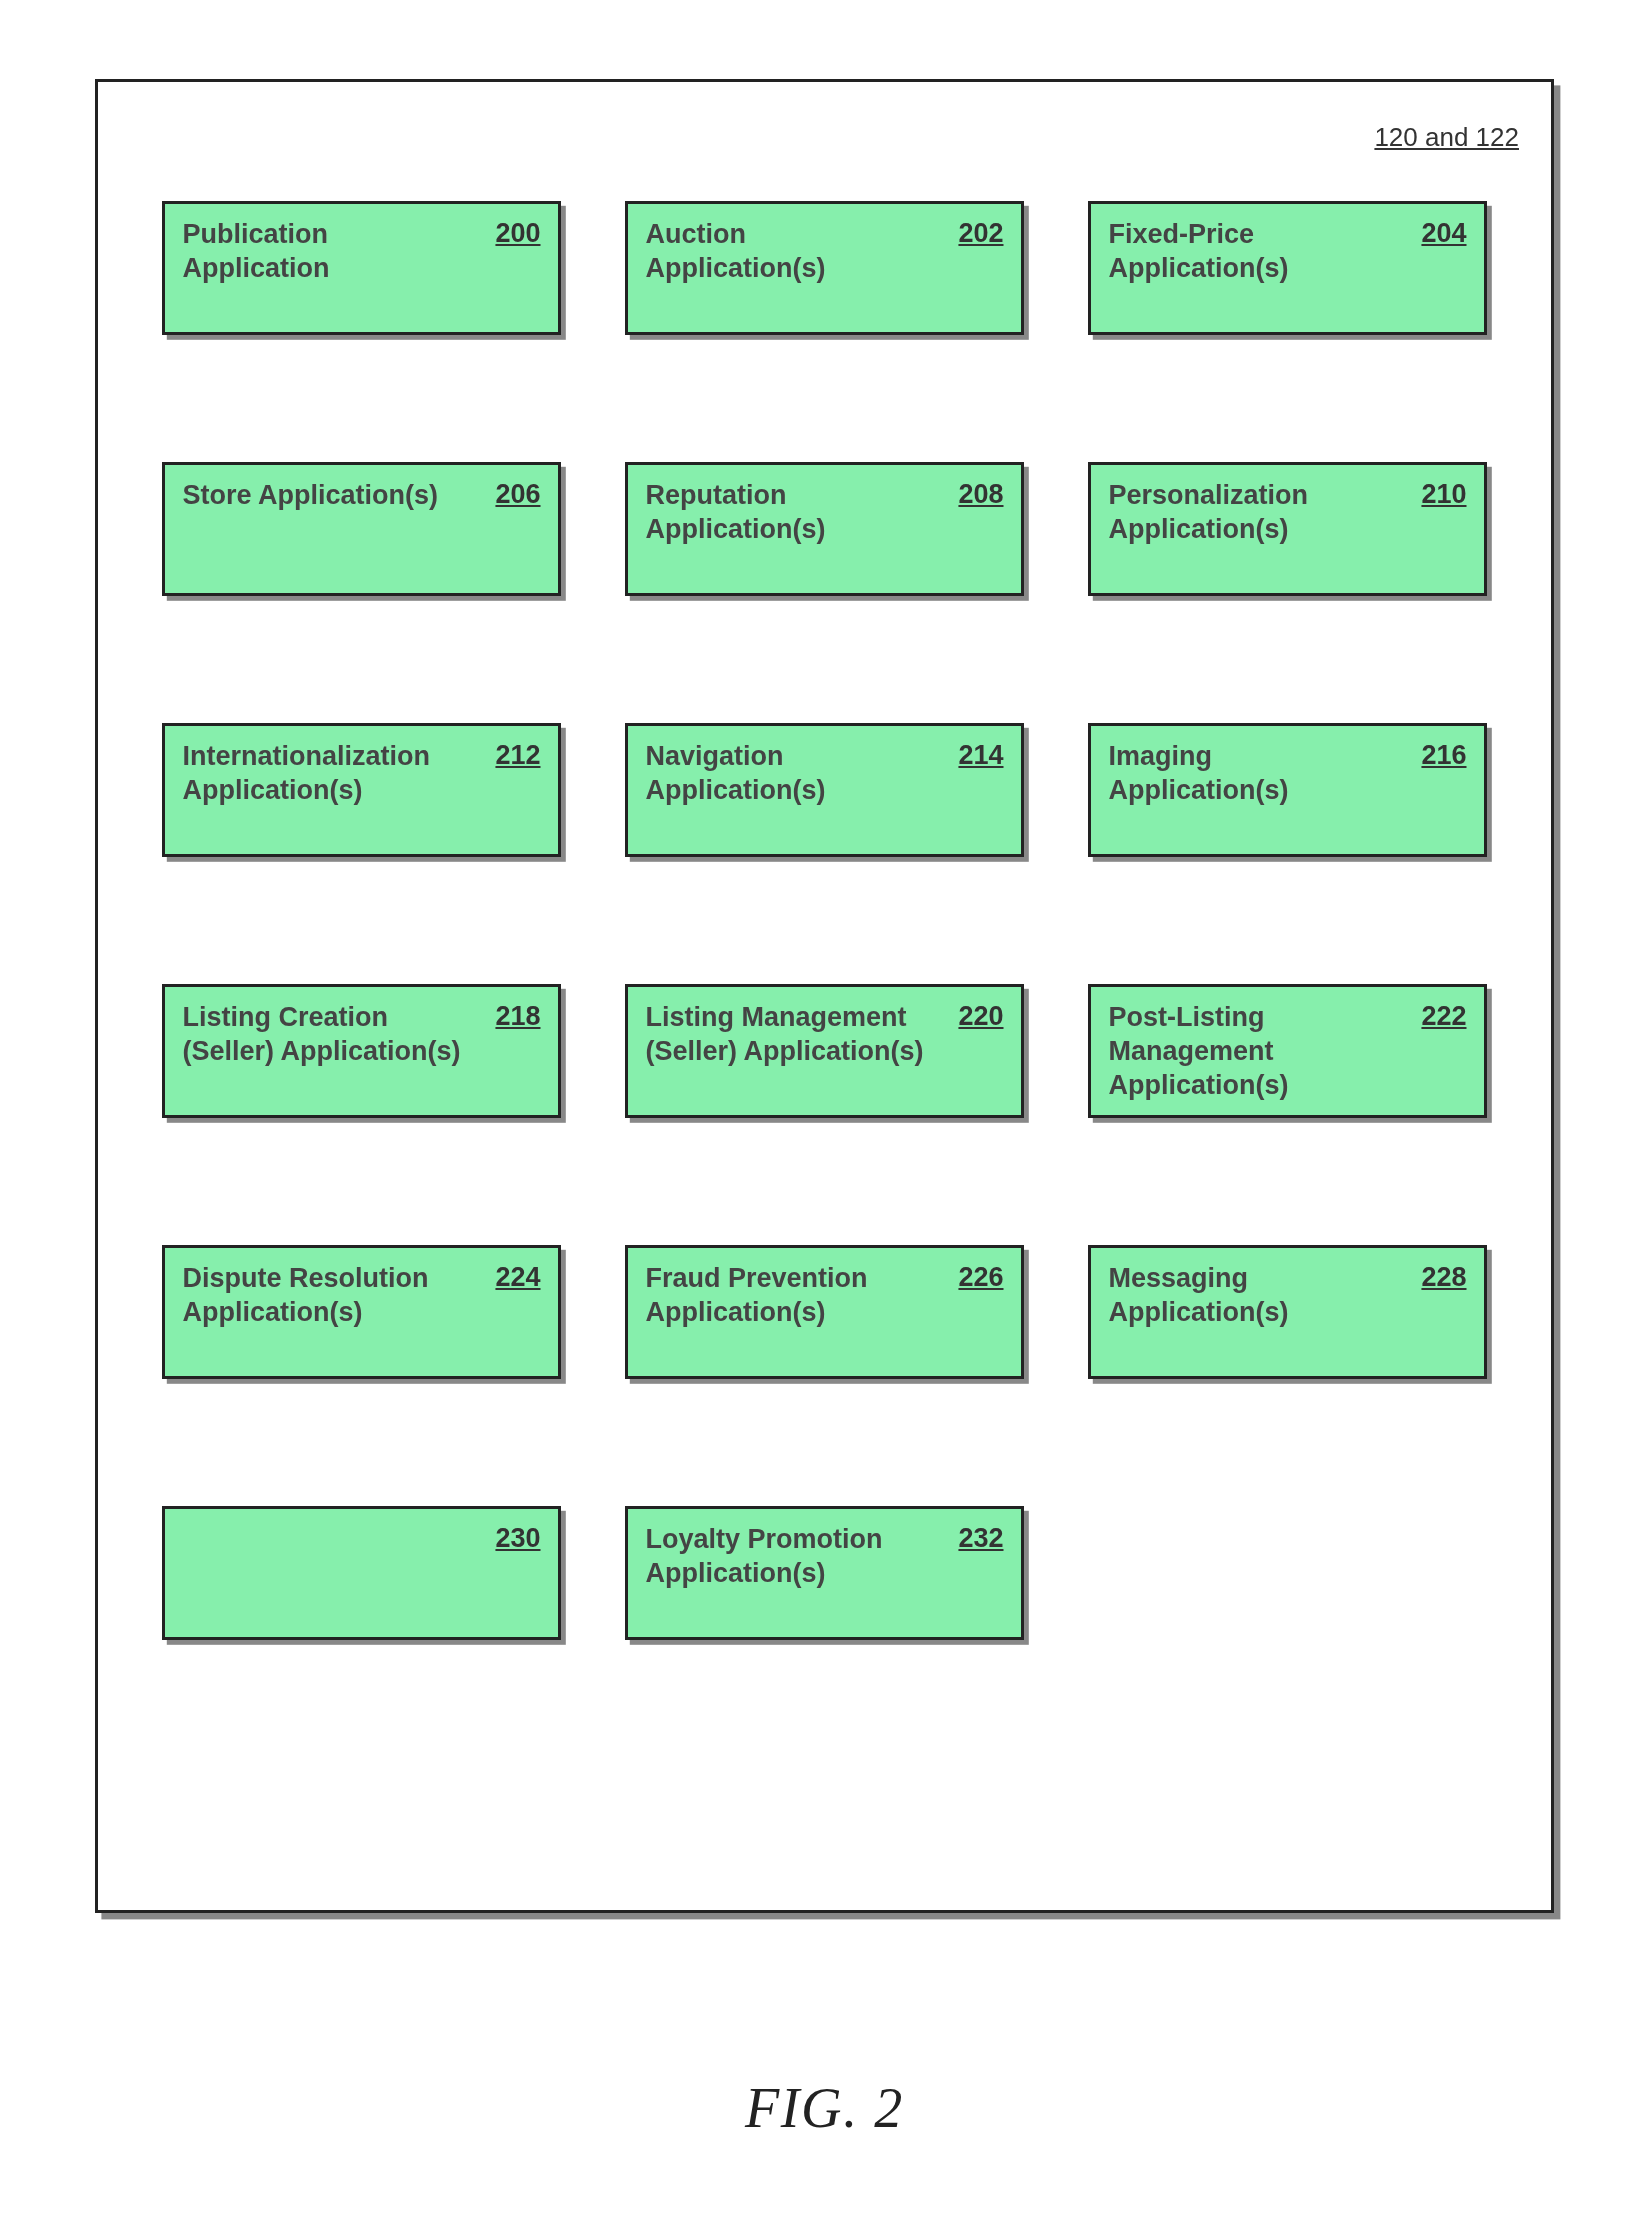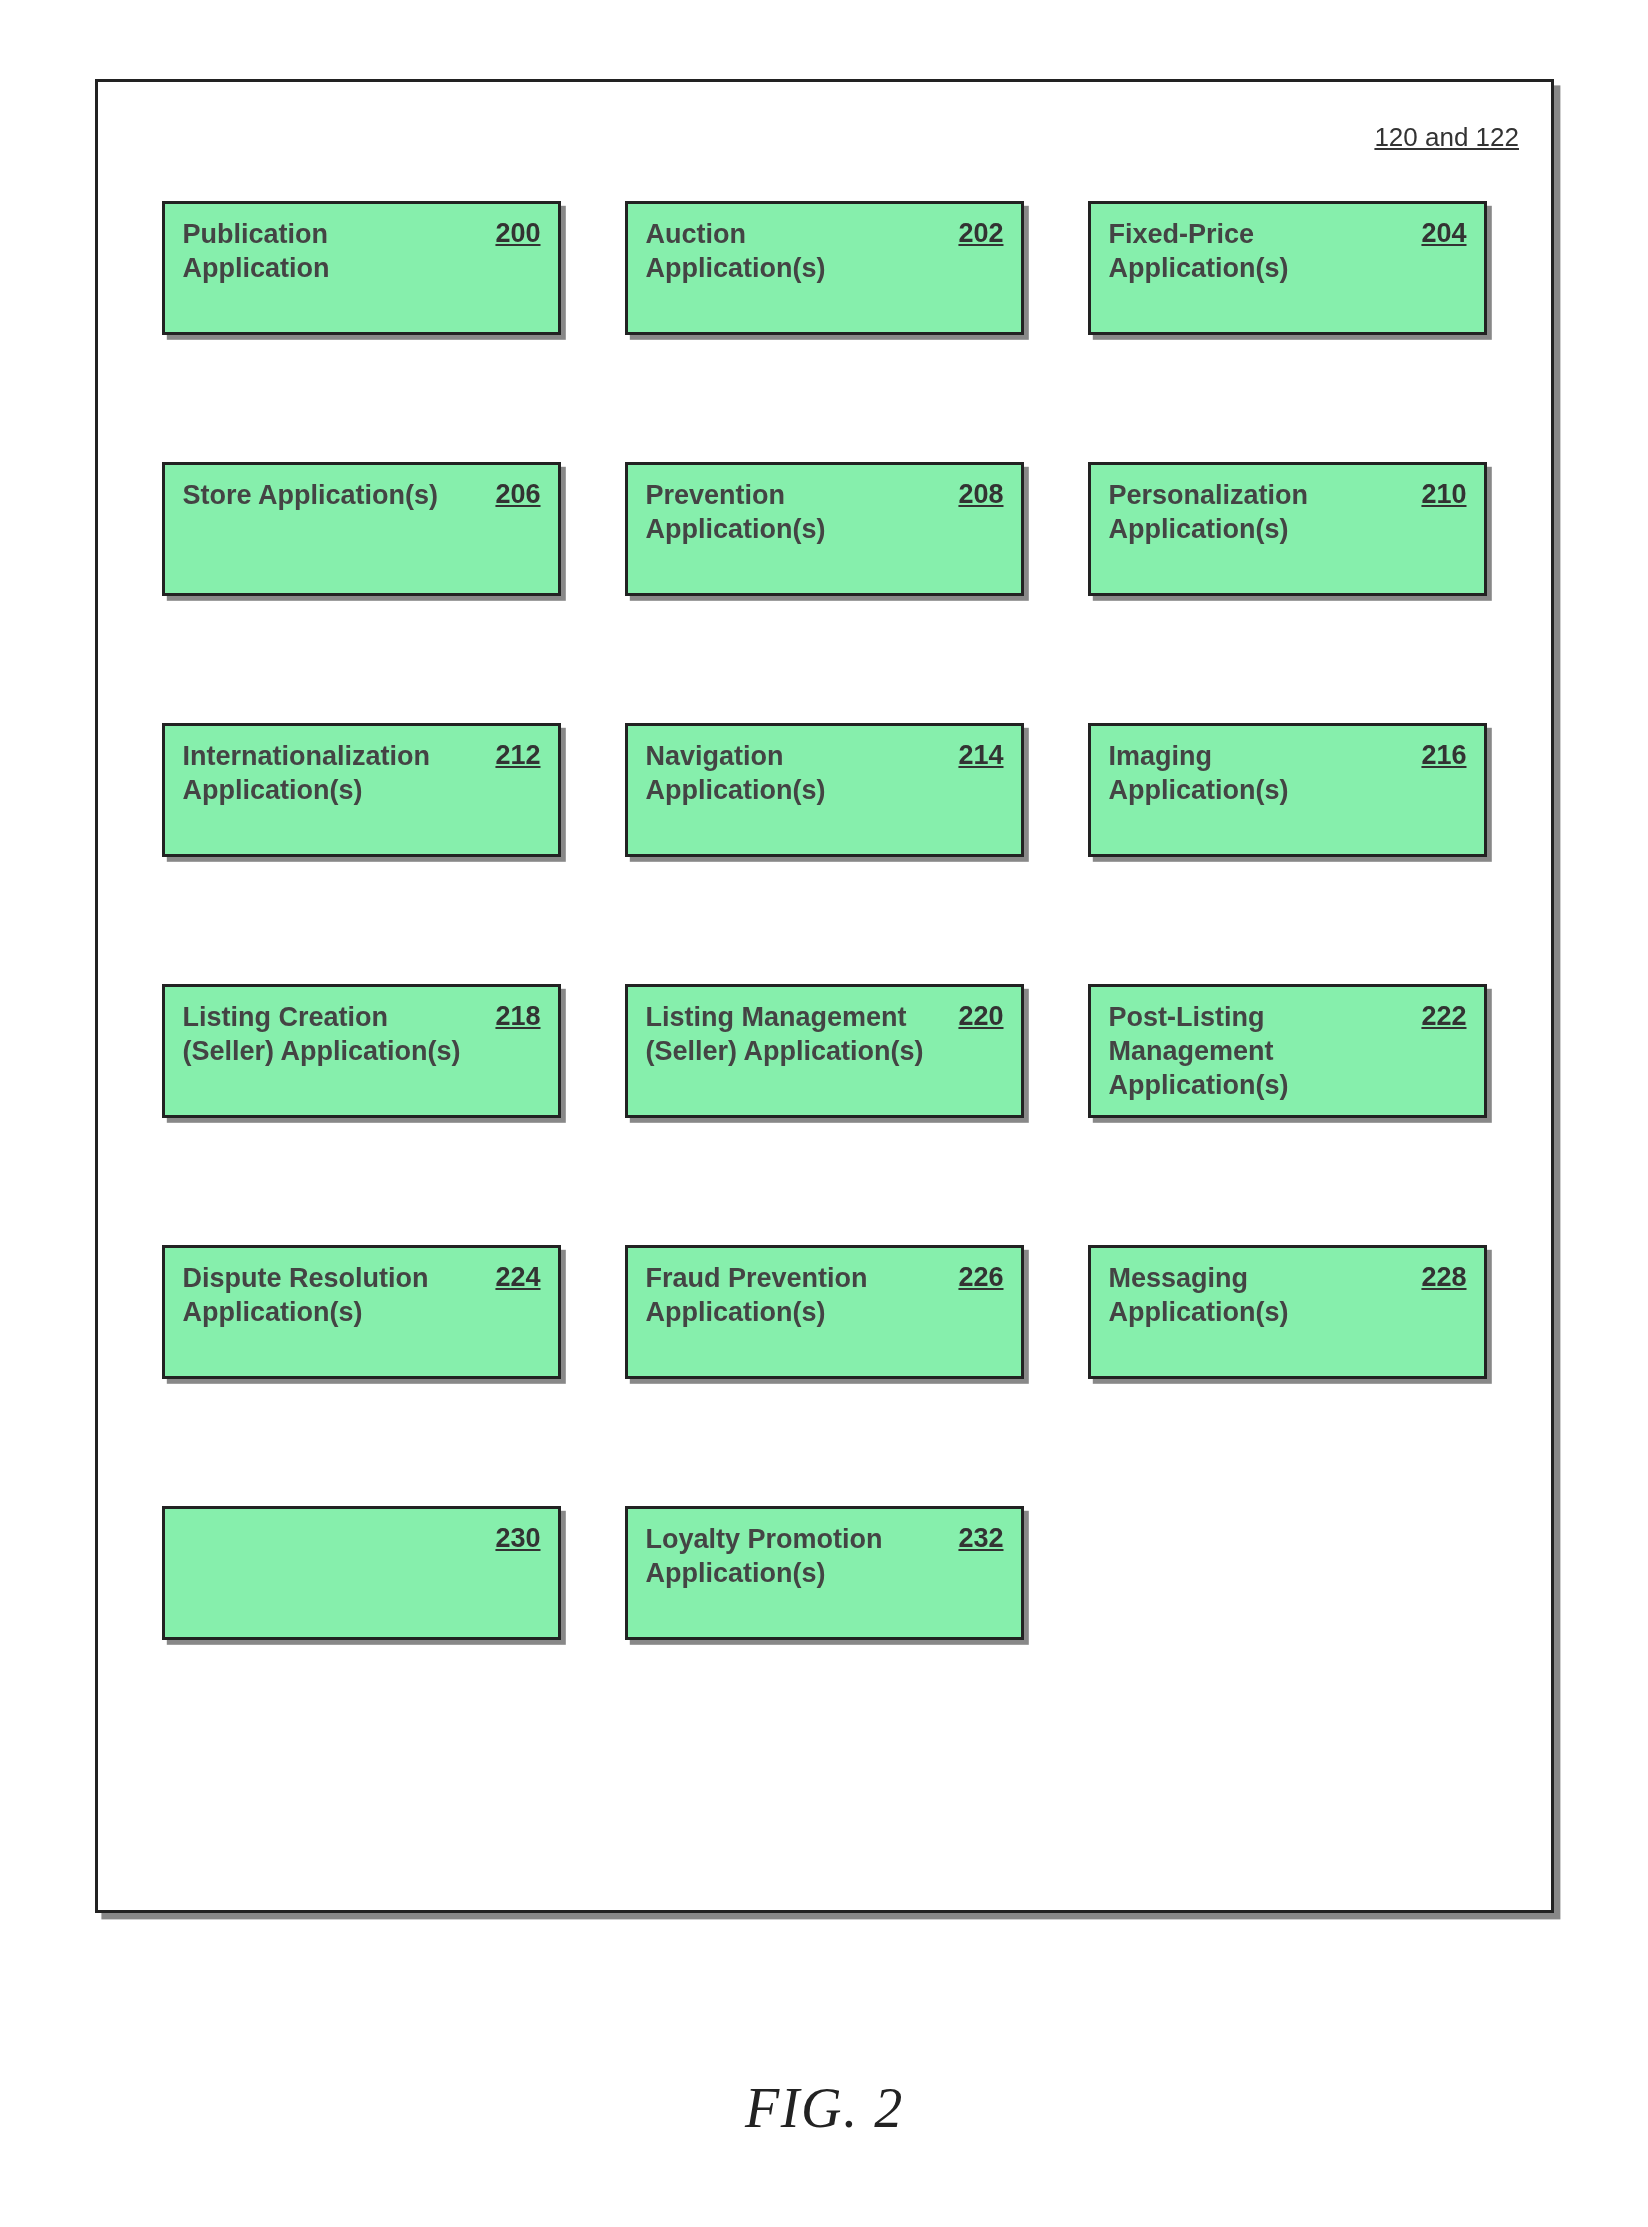--- a/index.html
+++ b/index.html
@@ -100,21 +100,21 @@
       <div class="block">
         <div class="block-label">Fixed-Price Application(s)</div>
         <div class="block-ref">204</div>
       </div>
 
       <div class="block">
         <div class="block-label">Store Application(s)</div>
         <div class="block-ref">206</div>
       </div>
       <div class="block">
-        <div class="block-label">Prevention Application(s)</div>
+        <div class="block-label">Reputation Application(s)</div>
         <div class="block-ref">208</div>
       </div>
       <div class="block">
         <div class="block-label">Personalization Application(s)</div>
         <div class="block-ref">210</div>
       </div>
 
       <div class="block">
         <div class="block-label">Internationalization Application(s)</div>
         <div class="block-ref">212</div>

